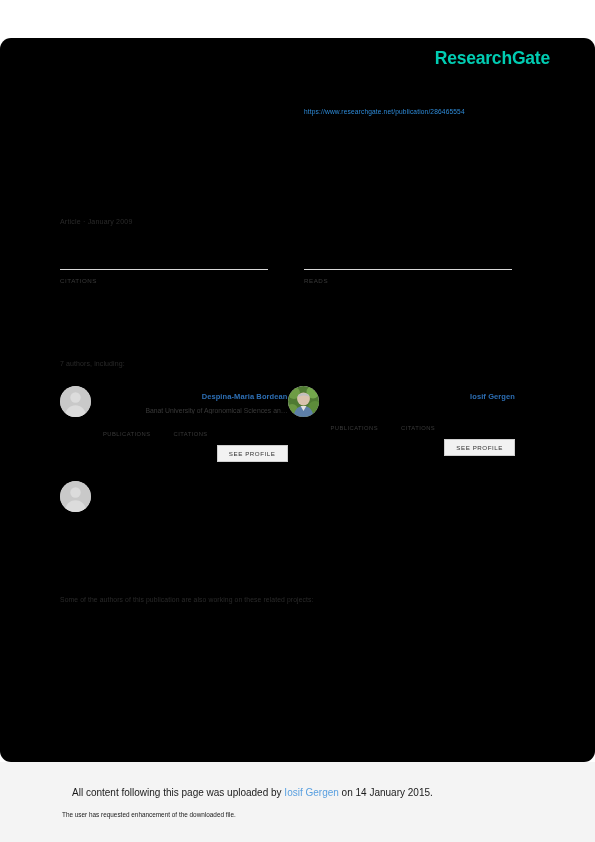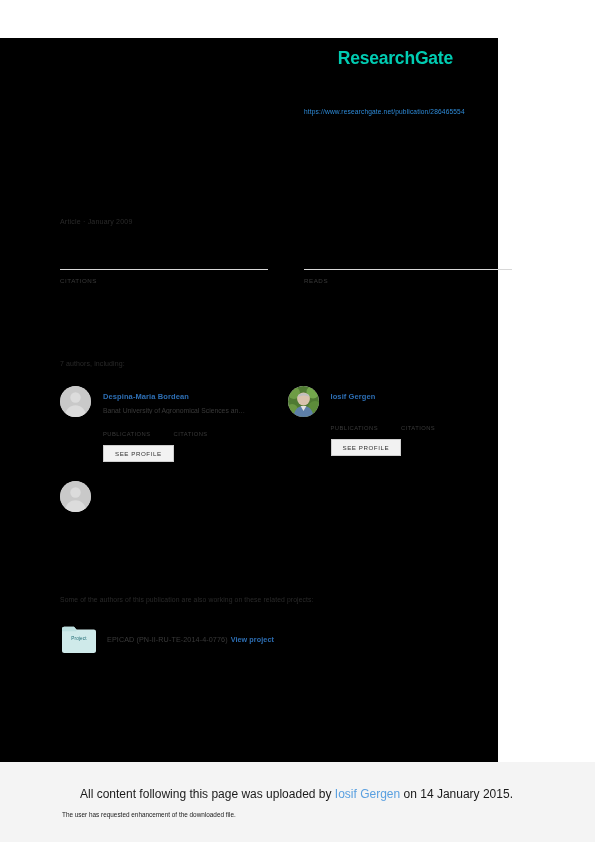--- a/index.html
+++ b/index.html
@@ -23,23 +23,24 @@
     width: 595px;
     height: 38px;
     background: #ffffff;
   }
 
   
   .page-dark {
     position: absolute;
     left: 0;
     top: 38px;
-    width: 498px;
+    width: 595px;
     height: 724px;
     background: #000000;
+    border-radius: 11px;
   }
 
   
   .rg-logo {
     position: absolute;
     right: 45px;
     top: 10px;
     font-size: 17.5px;
     font-weight: bold;
     color: #00ccb2;
@@ -129,20 +130,21 @@
     width: 455px;
   }
   .author-row {
     display: flex;
     width: 455px;
   }
   .author-card {
     width: 228px;
     position: relative;
     min-height: 90px;
+    text-align: right;
   }
   .avatar {
     position: absolute;
     left: 0;
     top: 4px;
     width: 31px;
     height: 31px;
     border-radius: 50%;
     overflow: hidden;
     background: #c9c9c9;
@@ -258,23 +260,23 @@
   .footer {
     position: absolute;
     left: 0;
     top: 762px;
     width: 595px;
     height: 80px;
     background: #f4f4f4;
   }
   .footer-line1 {
     position: absolute;
-    left: 80px;
+    left: 72px;
     top: 25px;
-    font-size: 12px;
+    font-size: 10px;
     color: #1a1a1a;
   }
   .footer-link {
     color: #5aa0e0;
   }
   .footer-line2 {
     position: absolute;
     left: 62px;
     top: 49px;
     font-size: 6.4px;
@@ -392,32 +394,20 @@
       </div>
 
       <div class="author-card"></div>
 
     </div>
 
   </div>
 
   <div class="projects-head">Some of the authors of this publication are also working on these related projects:</div>
 
-  <div class="project-row">
-    <div class="project-folder">
-      <svg viewBox="0 0 34 27" width="34" height="27">
-        <path d="M0 3 C0 1.6 1 0.8 2.2 0.8 L12 0.8 L14.4 3.6 L31.8 3.6 C33 3.6 34 4.4 34 5.8 L34 24.8 C34 26.2 33 27 31.8 27 L2.2 27 C1 27 0 26.2 0 24.8 Z" fill="#cfeaea"></path>
-        <path d="M0 3 C0 1.6 1 0.8 2.2 0.8 L12 0.8 L14.4 3.6 L14.4 5.2 L0 5.2 Z" fill="#bde0e0"></path>
-      </svg>
-      <div class="project-folder-label">Project</div>
-    </div>
-    <div class="project-text">
-      <span>EPICAD (PN-II-RU-TE-2014-4-0776)</span><a class="project-link">View project</a>
-    </div>
-  </div>
 
 </div>
 
 <div class="footer">
   <div class="footer-line1">
     <span>All content following this page was uploaded by </span><a class="footer-link">Iosif Gergen</a><span> on 14 January 2015.</span>
   </div>
   <div class="footer-line2">The user has requested enhancement of the downloaded file.</div>
 </div>
 

